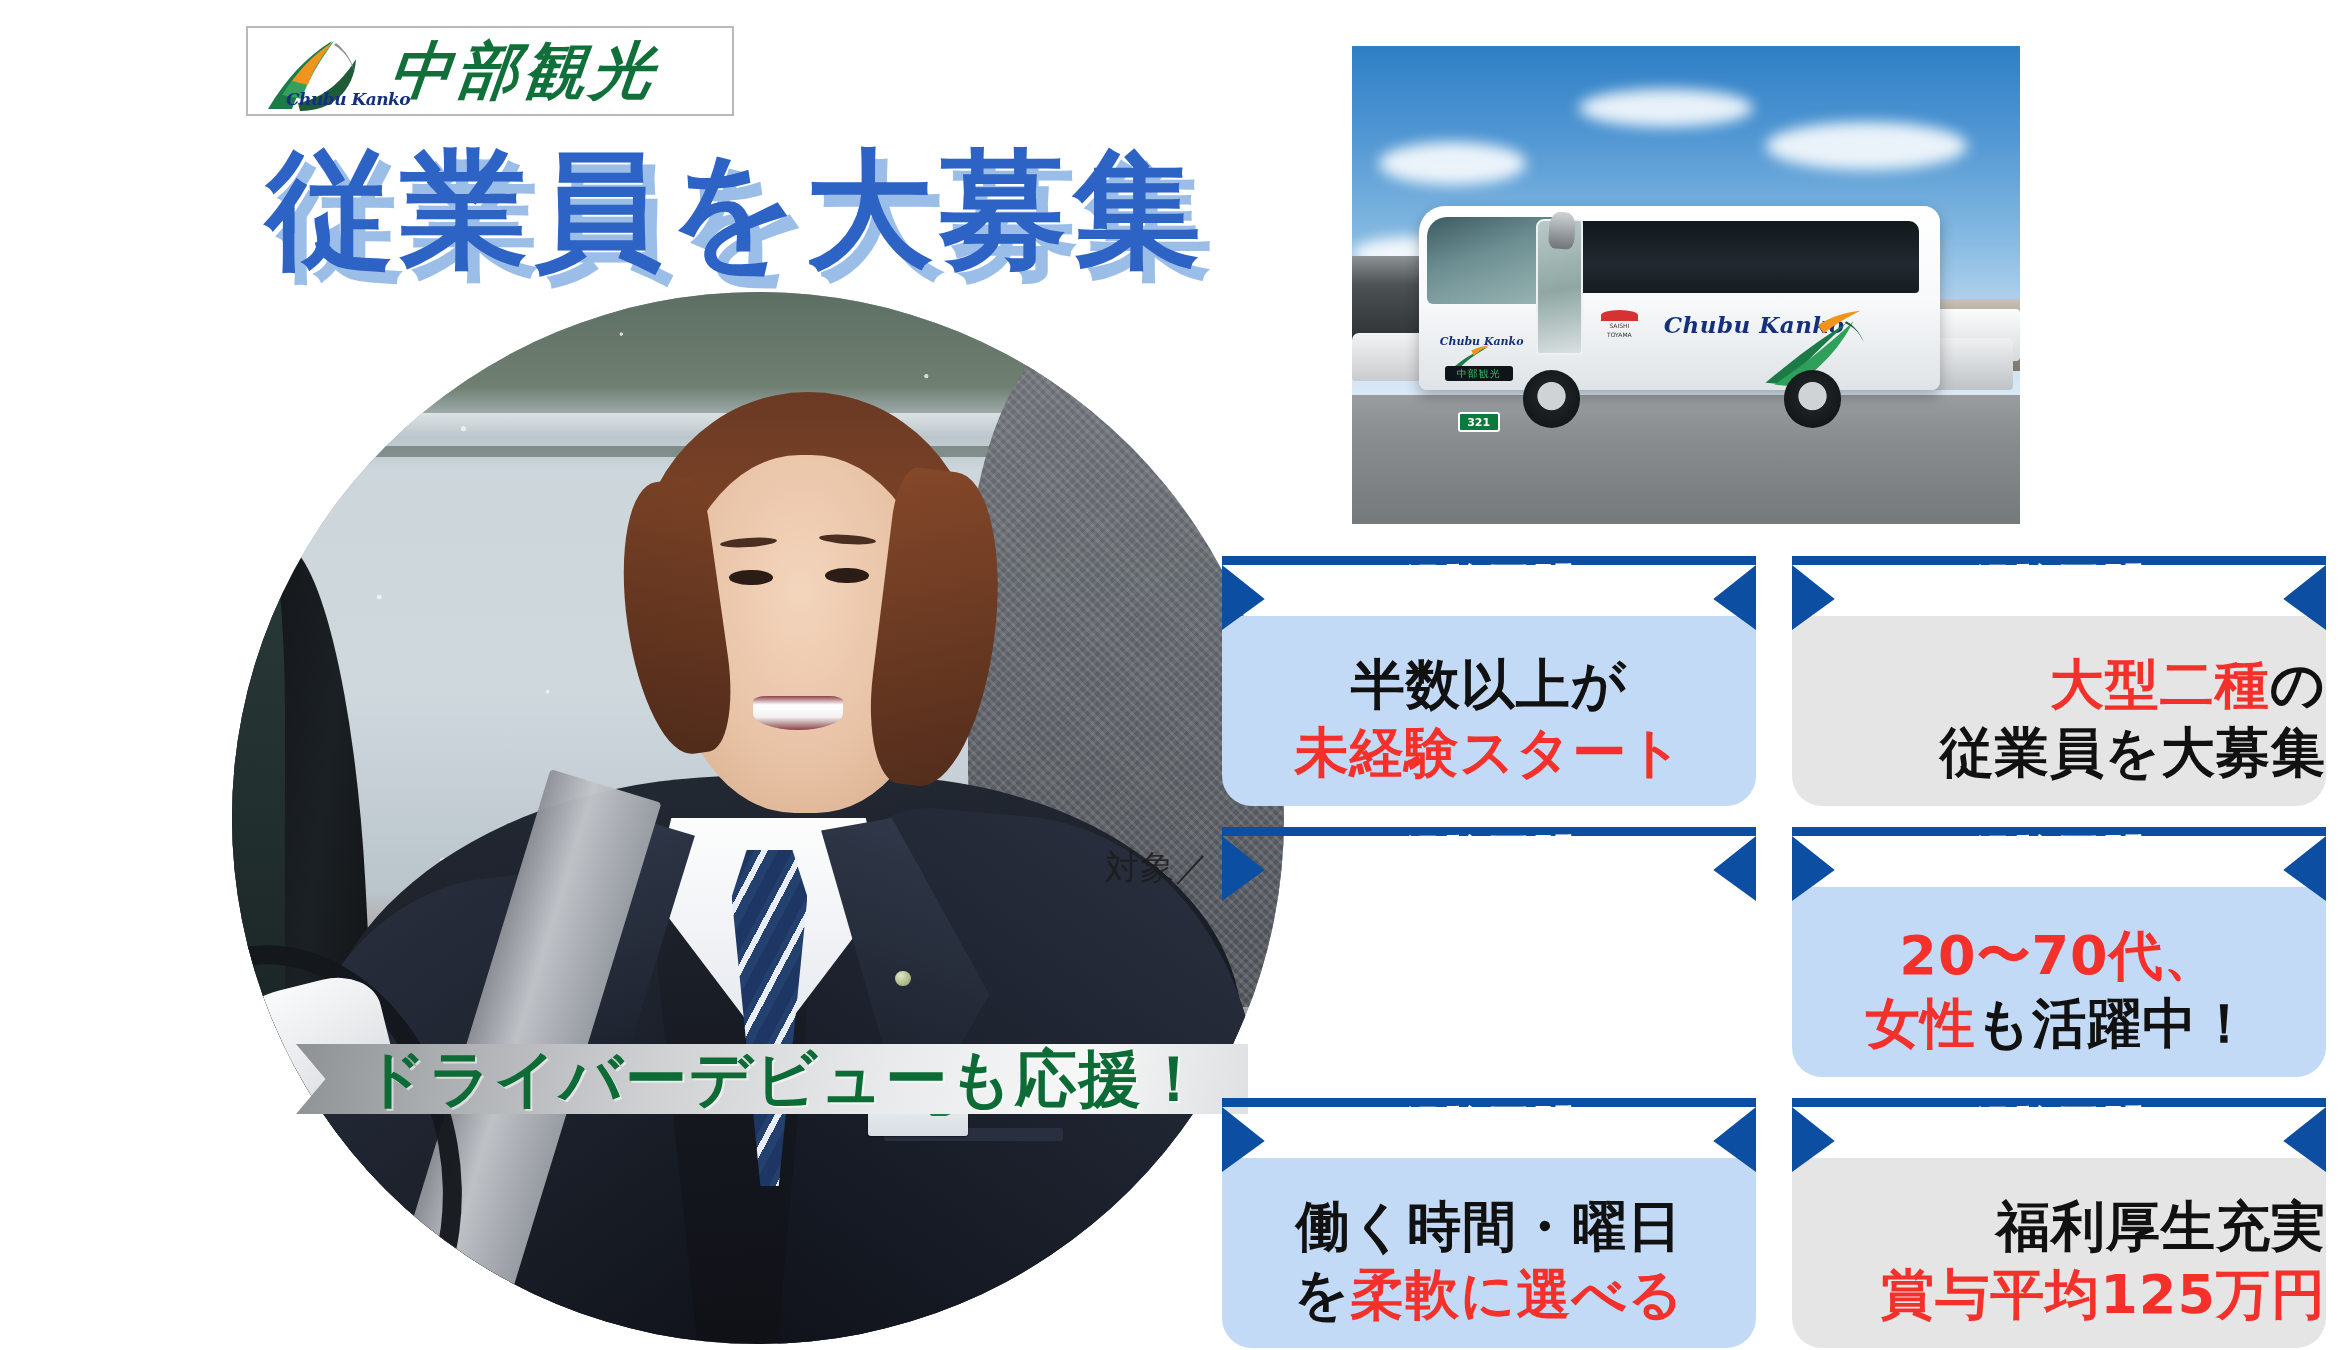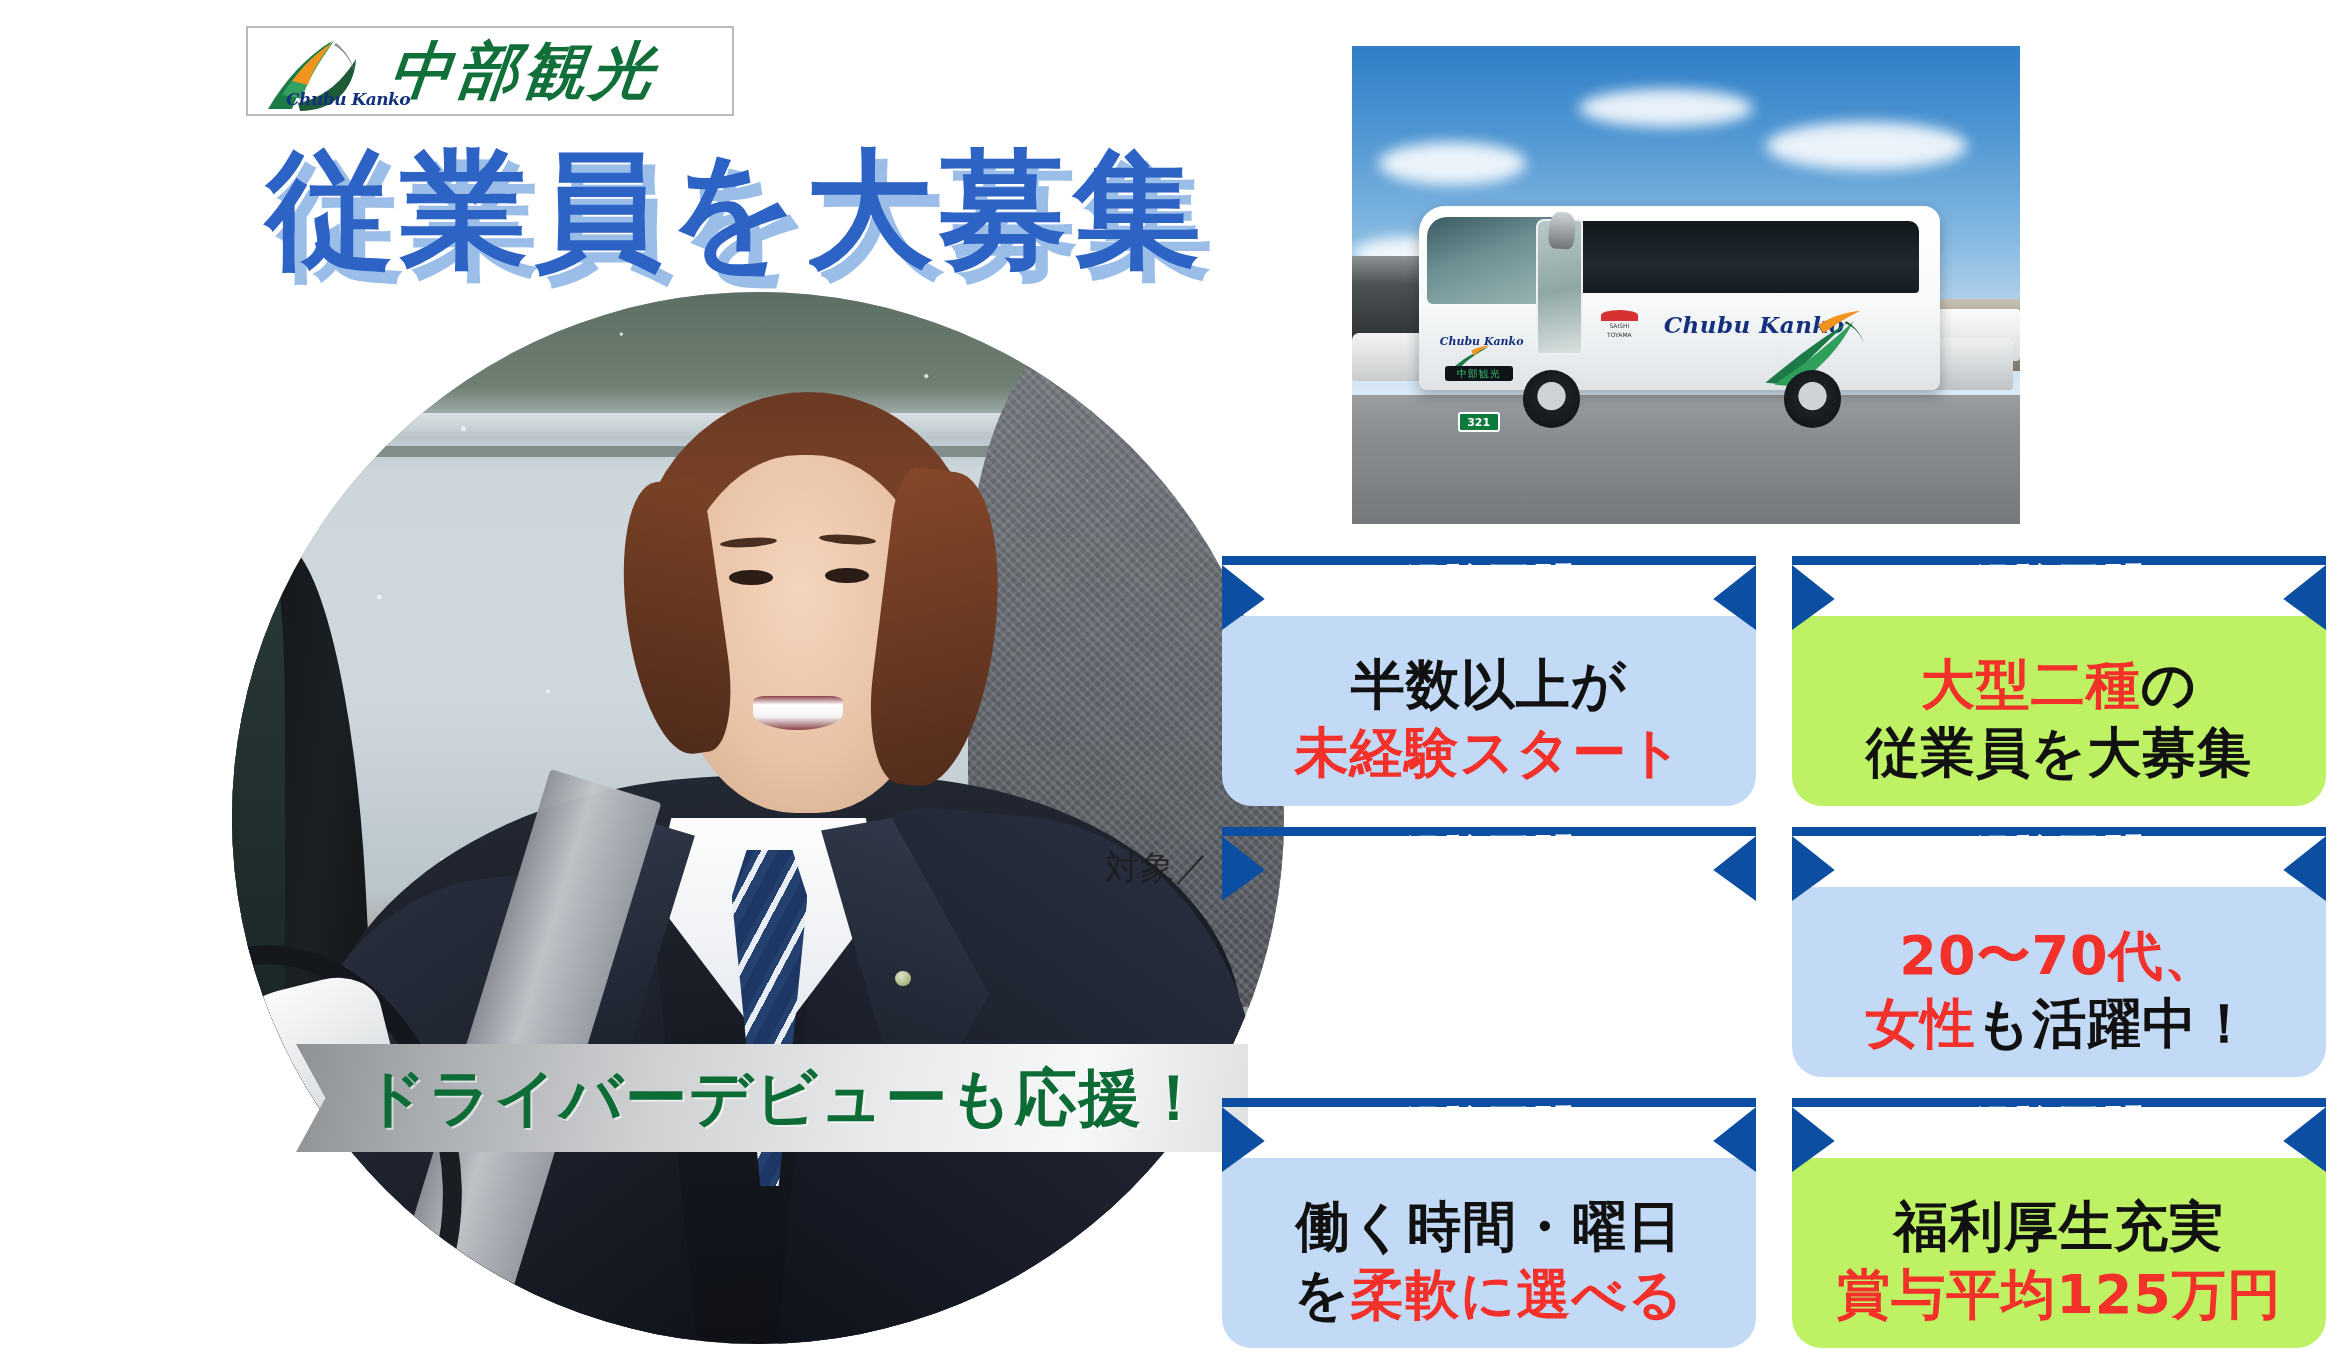--- a/index.html
+++ b/index.html
@@ -247,21 +247,21 @@
   }
   
   .overlay-note{
     position:absolute;left:1105px;top:845px;z-index:5;
     font-size:34px;color:#1b1b1b;opacity:.82;letter-spacing:1px;
     font-family:"DejaVu Sans","Liberation Sans",sans-serif;
   }
 
   
   .ribbon-band{
-    position:absolute;left:296px;top:1044px;width:952px;height:108px;z-index:7;
+    position:absolute;left:296px;top:1044px;width:952px;height:70px;z-index:7;
     background:linear-gradient(100deg,#8e9194 0%,#a9acaf 14%,#cfd1d3 38%,
                                #e9eaeb 62%,#f6f7f7 82%,#dfe0e1 100%);
     clip-path:polygon(0 0,100% 0,100% 100%,0 100%,3.1% 50%);
     display:flex;align-items:center;justify-content:center;
   }
   .ribbon-band span{
     font-size:62px;font-weight:bold;color:#0d6b35;
     letter-spacing:2px;white-space:nowrap;
     text-shadow:2px 2px 0 rgba(255,255,255,.55);
     padding-left:26px;
@@ -393,21 +393,21 @@
     color:#ffffff;font-size:41px;font-weight:normal;letter-spacing:3px;
     line-height:1.3;white-space:nowrap;
   }
   .card-body{
     position:absolute;left:0;top:60px;width:100%;height:190px;
     border-radius:0 0 30px 30px;
     display:flex;flex-direction:column;align-items:center;justify-content:center;
     padding-top:16px;box-sizing:border-box;
   }
   .card-body.light{background:#c3daf6;}
-  .card-body.mid{background:#bef264;}
+  .card-body.mid{background:#e5e5e5;align-items:flex-end;}
   .card-line{
     font-size:54px;font-weight:bold;line-height:1.26;
     white-space:nowrap;letter-spacing:1px;
     color:#111111;
   }
   .card-line .red{color:#f3302a;}
   .card-line.allred{color:#f3302a;}
 </style>
 </head>
 <body>

